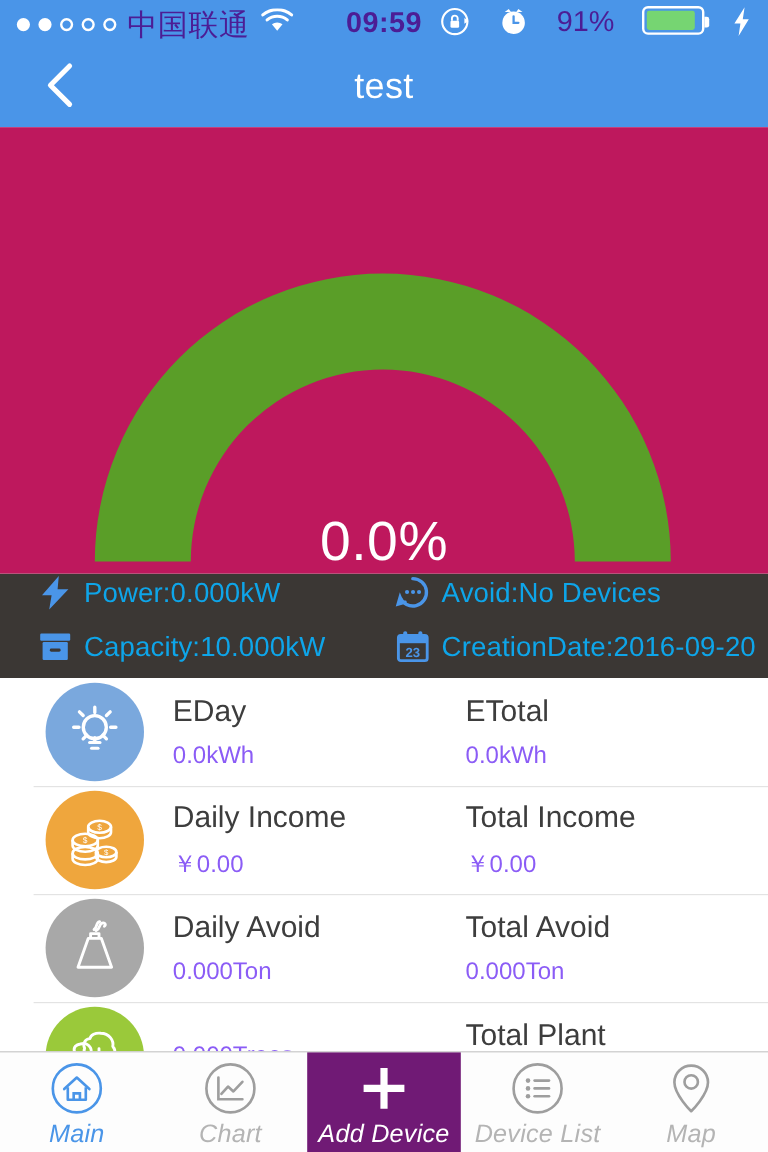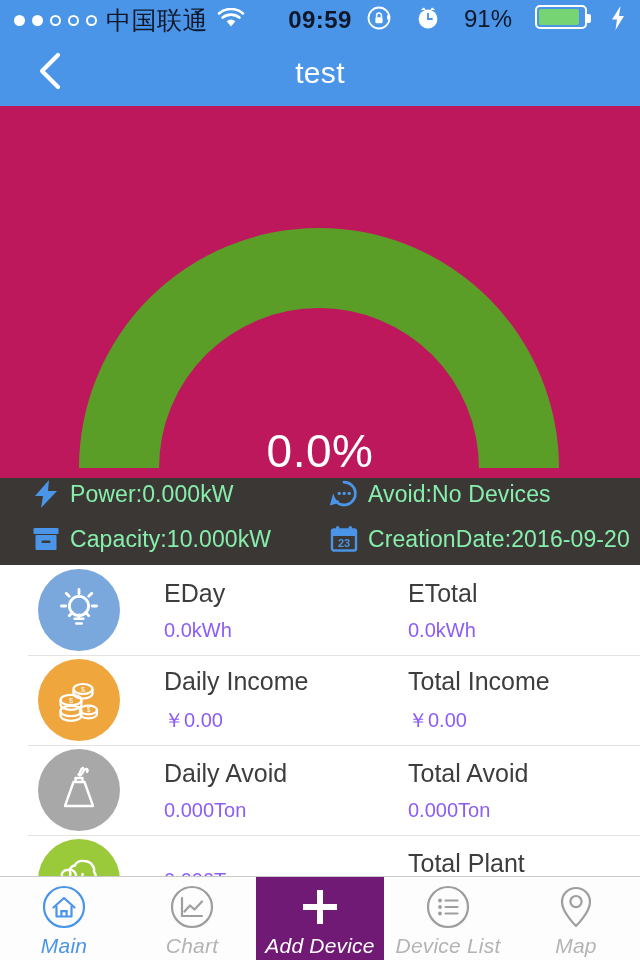--- a/index.html
+++ b/index.html
@@ -7,21 +7,21 @@
   body {
     font-family:"Liberation Sans", sans-serif;
     background:#ffffff;
     overflow:hidden;
     -webkit-font-smoothing:antialiased;
   }
   .phone { position:relative; width:640px; height:960px; }
 
   
   .statusbar {
-    height:40px; background:#4a95e8; color:#0f172a;
+    height:40px; background:#4a95e8; color:#4c1d95;
     display:flex; align-items:center; padding:0 14px;
     position:relative;
   }
   .sb-left { display:flex; align-items:center; gap:9px; }
   .dots { display:flex; align-items:center; gap:7px; }
   .dot { width:11px; height:11px; border-radius:50%; border:2px solid #fff; }
   .dot.filled { background:#fff; }
   .carrier { font-size:25px; letter-spacing:0.5px; }
   .wifi { display:block; }
   .sb-center {
@@ -63,40 +63,40 @@
   .gauge-value {
     position:absolute; left:0; right:0; top:318px; text-align:center;
     color:#fff; font-size:46px; letter-spacing:0.5px;
   }
 
   
   .stats {
     background:#3b3734; padding:0 0 10px 0;
     display:grid; grid-template-columns:1fr 1fr; row-gap:13px;
   }
-  .stat { display:flex; align-items:center; gap:8px; color:#86efac; font-size:23px;text-align:right; }
+  .stat { display:flex; align-items:center; gap:8px; color:#0ea5e9; font-size:23px;text-align:right; }
   .stat.c1 { padding-left:30px; }
   .stat.c2 { padding-left:8px; }
   .stat-ico { flex:0 0 auto; width:32px; height:32px; display:flex; align-items:center; justify-content:center; }
   .stat-text { white-space:nowrap; letter-spacing:0.1px; }
 
   
   .list { background:#fff; }
   .row { height:90px; display:flex; align-items:center; position:relative; }
   .row + .row::before {
     content:""; position:absolute; left:28px; right:0; top:0;
     height:1px; background:#e3e3e3;
   }
   .row-ico {
     width:82px; height:82px; border-radius:50%; margin-left:38px;
     display:flex; align-items:center; justify-content:center; flex:0 0 auto;
   }
   .row-cols { display:flex; flex:1; }
   .col { display:flex; flex-direction:column; justify-content:center; gap:11px; }
-  .col.a { width:244px; margin-left:44px; }
+  .col.a { width:244px; margin-left:24px; }
   .col.b { flex:1; }
   .col-label { font-size:25px; color:#3d3d3d; }
   .col-value { font-size:20px; color:#8b5cf6; }
 
   
   .tabbar {
     position:absolute; left:0; right:0; bottom:0; height:84px;
     background:#fdfdfd; border-top:1px solid #c9c9c9; display:flex;
   }
   .tab {

